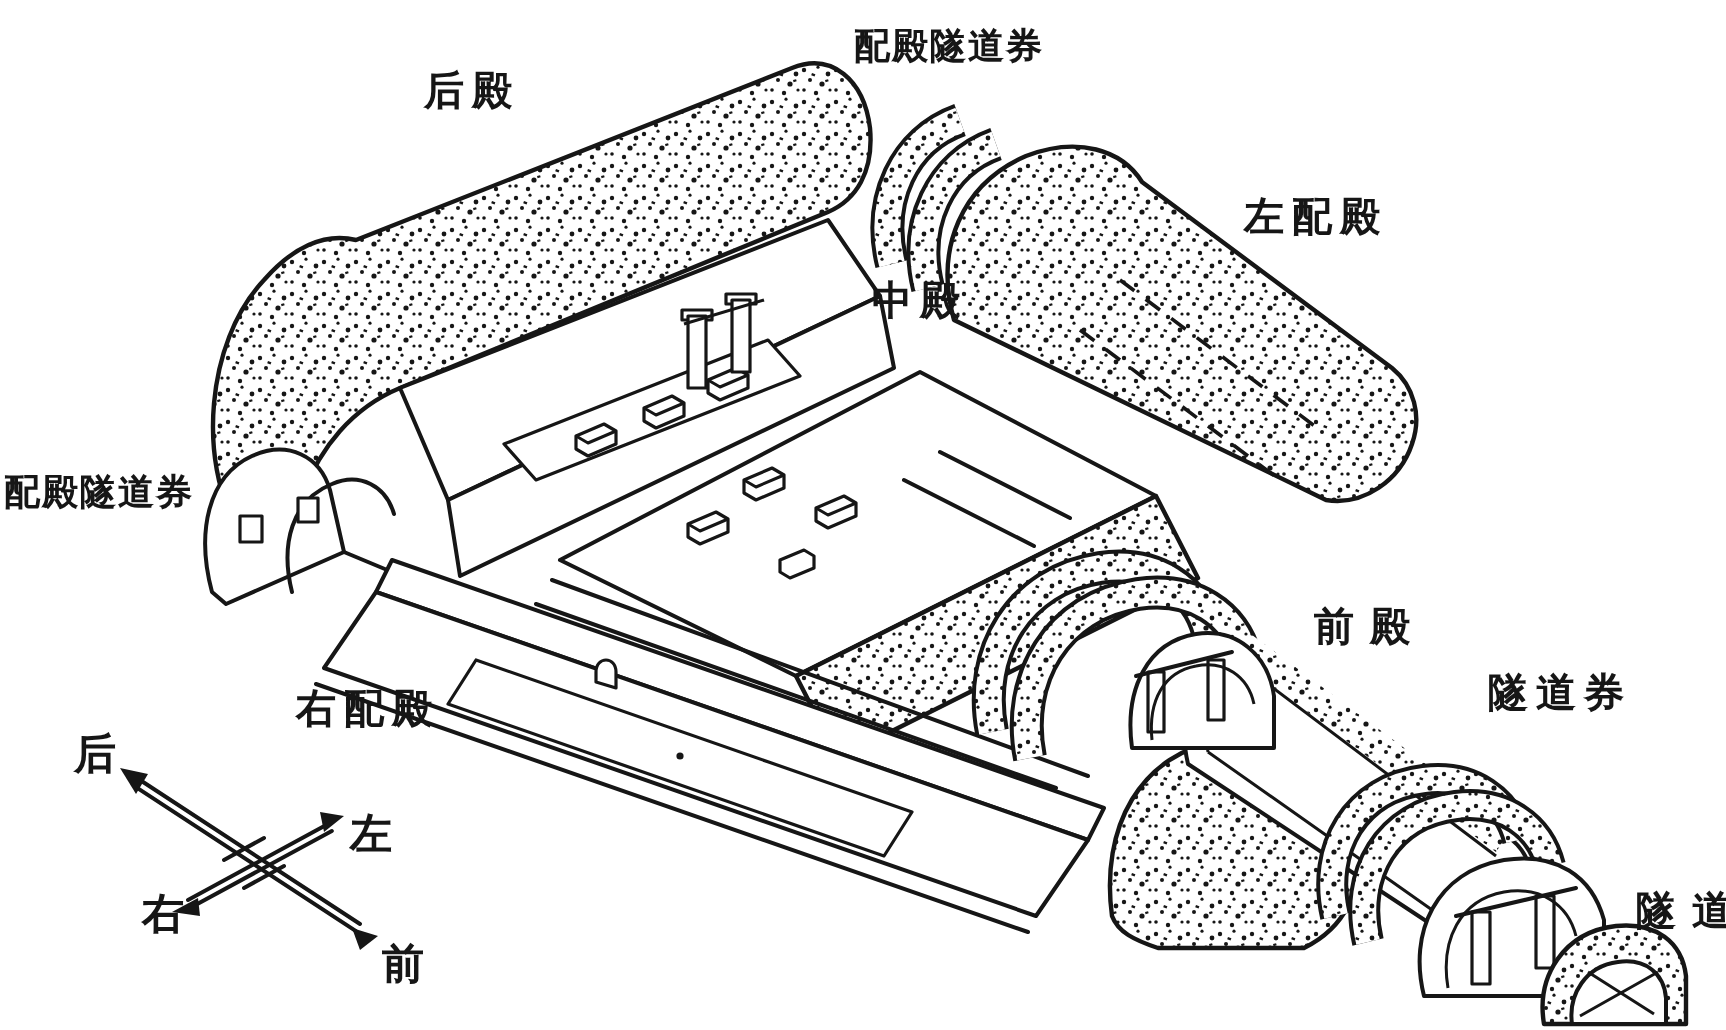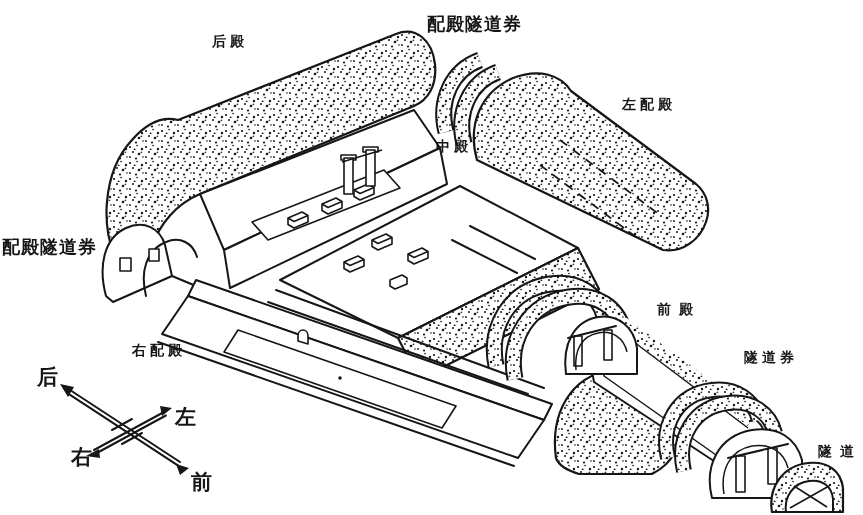--- a/index.html
+++ b/index.html
@@ -1,19 +1,19 @@
 <!DOCTYPE html>
 <html><head>
 <meta charset="utf-8">
 <style>
   html,body{margin:0;padding:0;background:#ffffff;}
   .stage{position:relative;width:863px;height:515px;background:#ffffff;overflow:hidden;
          font-family:"DejaVu Sans",sans-serif;}
   .stage svg{position:absolute;left:0;top:0;}
-  .lbl{position:absolute;font-weight:700;font-size:14px;color:#161616;
+  .lbl{position:absolute;font-weight:700;font-size:20px;color:#161616;
        letter-spacing:4px;white-space:nowrap;line-height:1.2;}
   .lbl.small{font-size:18px;letter-spacing:1px;}
   .lbl.wide{letter-spacing:8px;}
   .lbl.cp{font-size:21px;letter-spacing:0;}
   
   .ln{fill:none;stroke:#161616;stroke-width:2;stroke-linejoin:round;stroke-linecap:round;}
   .thin{fill:none;stroke:#161616;stroke-width:1.5;stroke-linejoin:round;}
   .wh{fill:#ffffff;stroke:#161616;stroke-width:2;stroke-linejoin:round;}
   .wh2{fill:#ffffff;stroke:#161616;stroke-width:1.6;stroke-linejoin:round;}
   .st{fill:url(#stip);stroke:#161616;stroke-width:2.2;stroke-linejoin:round;}
@@ -171,22 +171,22 @@
     <polygon class="arrow" points="172,408 160,406 162,416"></polygon>
   </g>
 </svg>
 
 <div class="lbl small" style="left:427px;top:13px">配殿隧道券</div>
 <div class="lbl" style="left:212px;top:33px">后殿</div>
 <div class="lbl" style="left:622px;top:96px">左配殿</div>
 <div class="lbl" style="left:436px;top:138px">中殿</div>
 <div class="lbl small" style="left:2px;top:236px">配殿隧道券</div>
 <div class="lbl wide" style="left:657px;top:301px">前殿</div>
-<div class="lbl" style="left:132px;top:342px">右配殿</div>
-<div class="lbl" style="left:744px;top:349px">隧道券</div>
+<div class="lbl" style="left:148px;top:342px">右配殿</div>
+<div class="lbl" style="left:744px;top:334px">隧道券</div>
 <div class="lbl wide" style="left:818px;top:443px">隧道</div>
 
 <div class="lbl cp" style="left:37px;top:365px">后</div>
 <div class="lbl cp" style="left:175px;top:405px">左</div>
 <div class="lbl cp" style="left:71px;top:445px">右</div>
 <div class="lbl cp" style="left:191px;top:470px">前</div>
 
 </div>
 
 </body></html>

